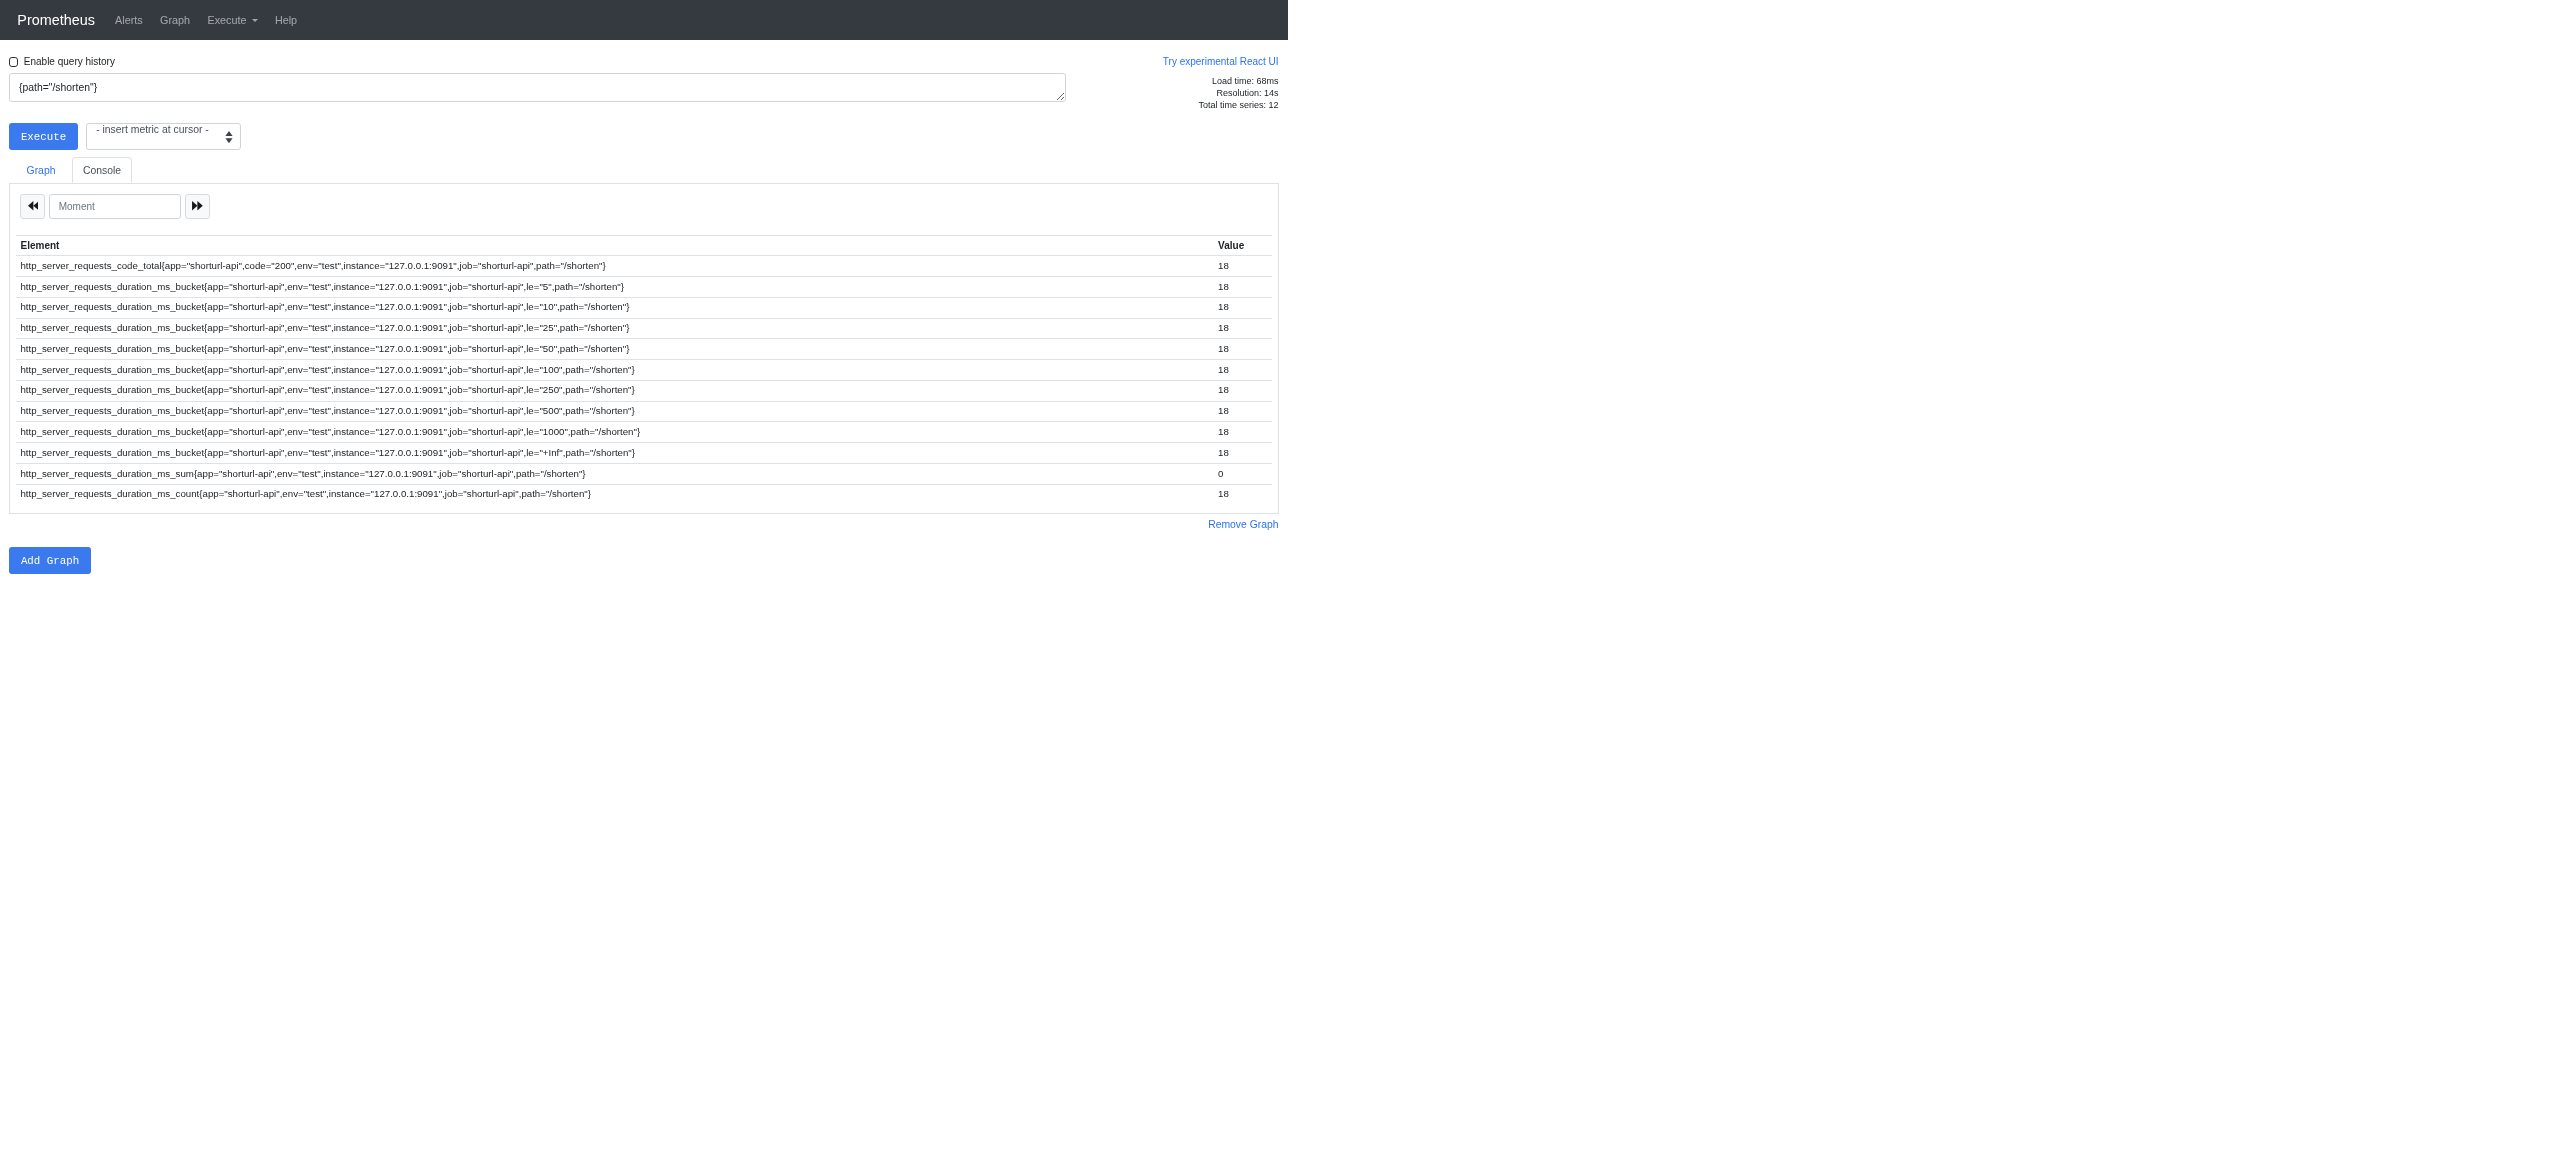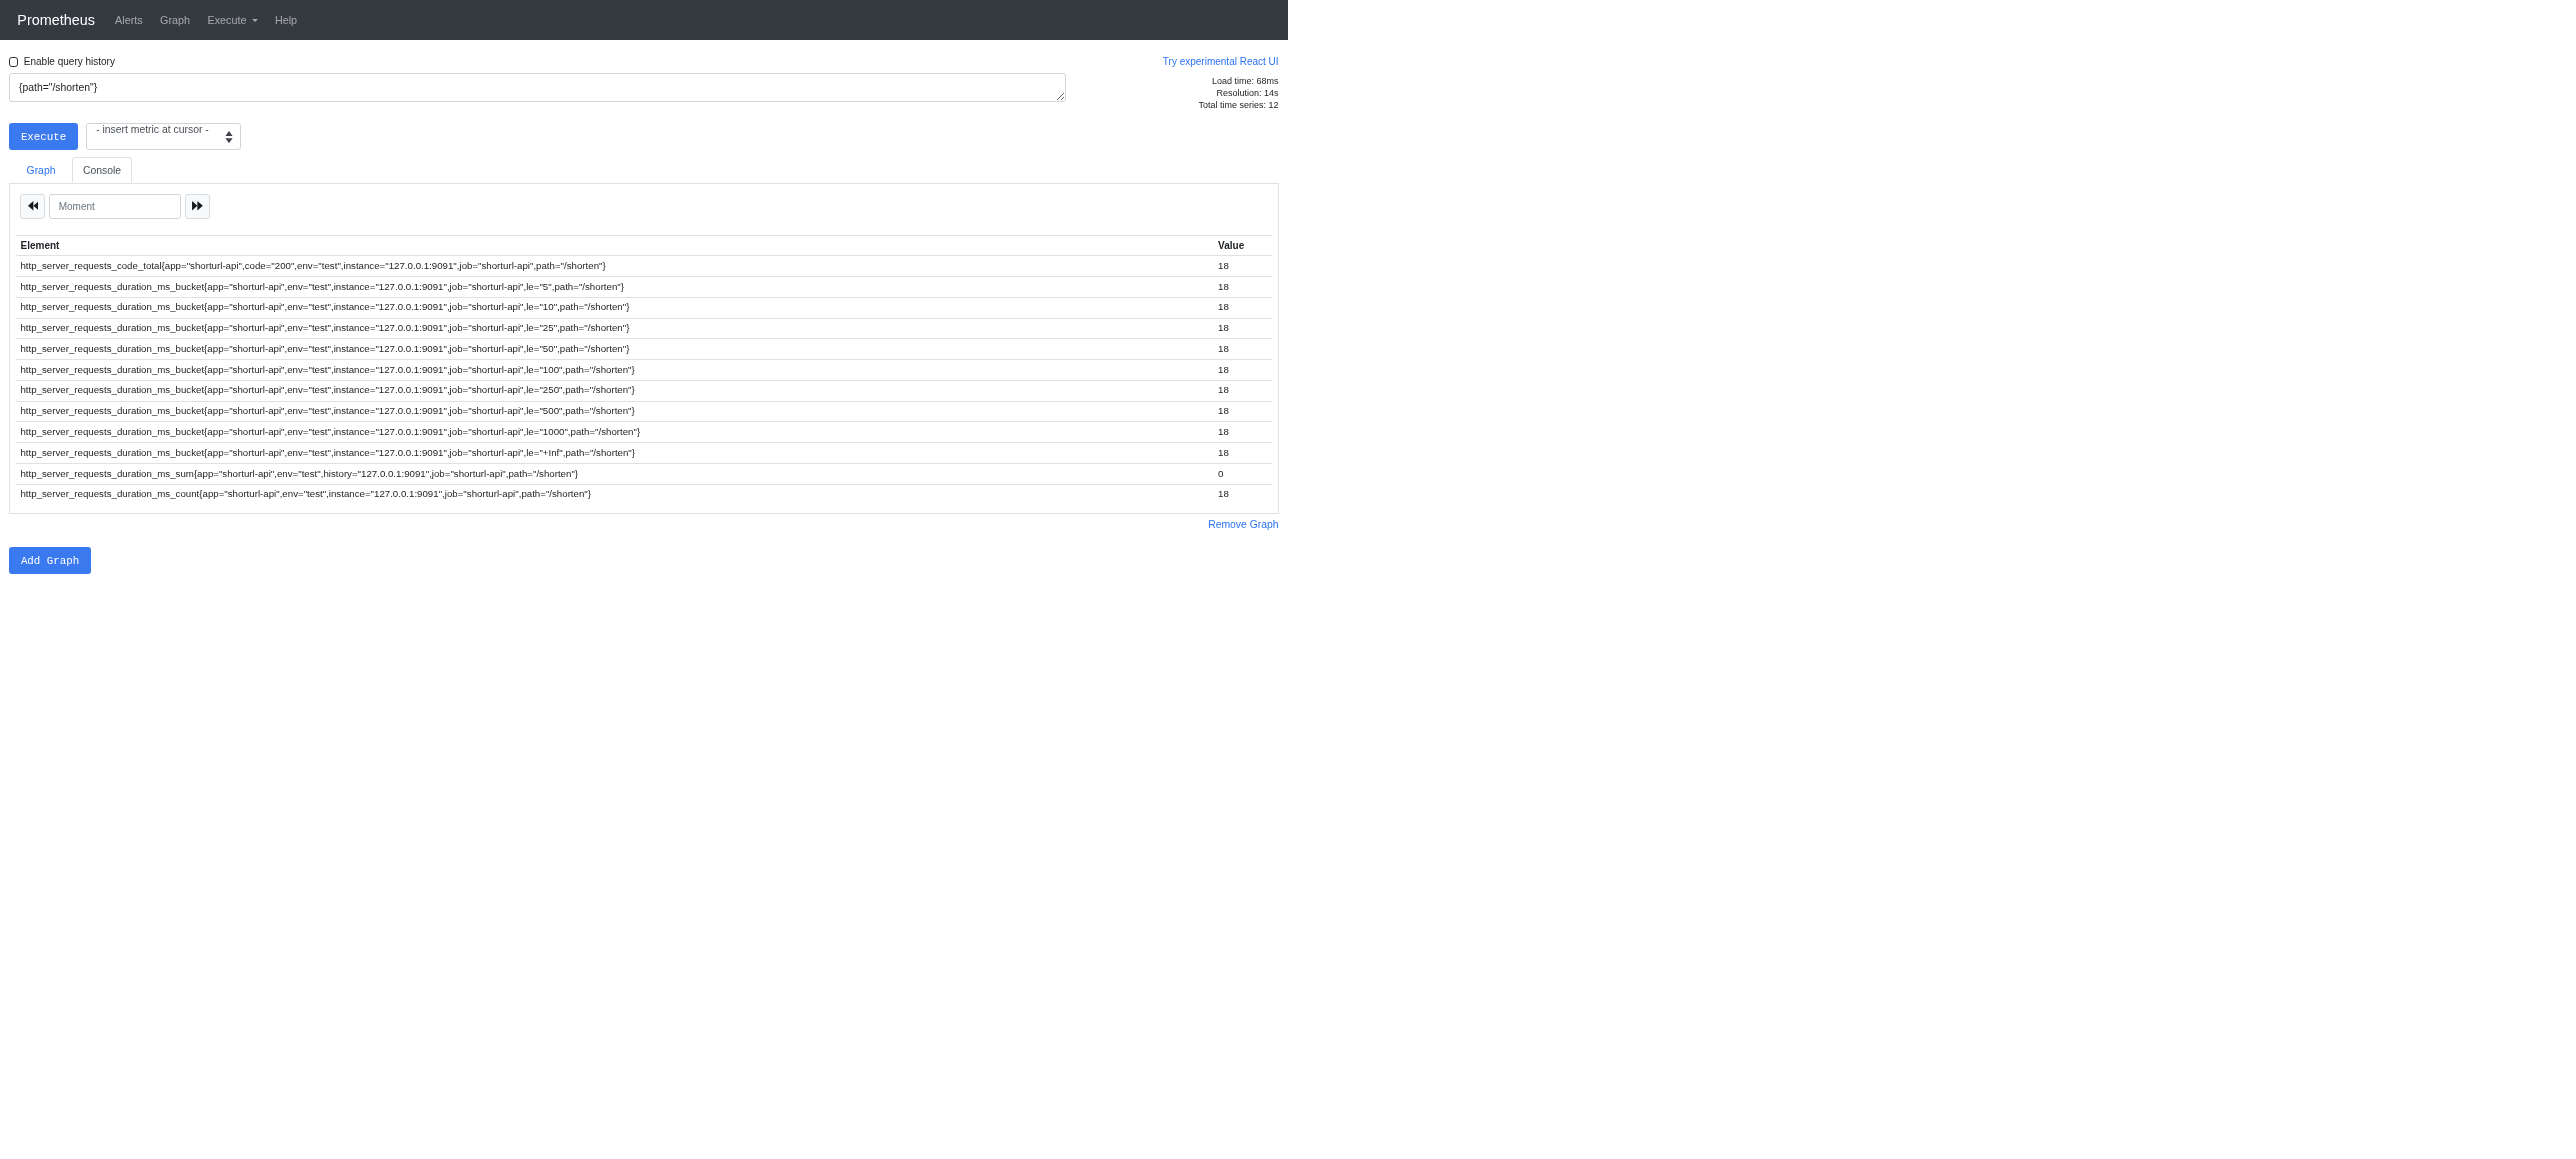--- a/index.html
+++ b/index.html
@@ -221,21 +221,21 @@
         </tr>
         <tr>
           <td>http_server_requests_duration_ms_bucket{app="shorturl-api",env="test",instance="127.0.0.1:9091",job="shorturl-api",le="1000",path="/shorten"}</td>
           <td>18</td>
         </tr>
         <tr>
           <td>http_server_requests_duration_ms_bucket{app="shorturl-api",env="test",instance="127.0.0.1:9091",job="shorturl-api",le="+Inf",path="/shorten"}</td>
           <td>18</td>
         </tr>
         <tr>
-          <td>http_server_requests_duration_ms_sum{app="shorturl-api",env="test",history="127.0.0.1:9091",job="shorturl-api",path="/shorten"}</td>
+          <td>http_server_requests_duration_ms_sum{app="shorturl-api",env="test",instance="127.0.0.1:9091",job="shorturl-api",path="/shorten"}</td>
           <td>0</td>
         </tr>
         <tr>
           <td>http_server_requests_duration_ms_count{app="shorturl-api",env="test",instance="127.0.0.1:9091",job="shorturl-api",path="/shorten"}</td>
           <td>18</td>
         </tr>
       </tbody>
     </table>
   </div>
 

